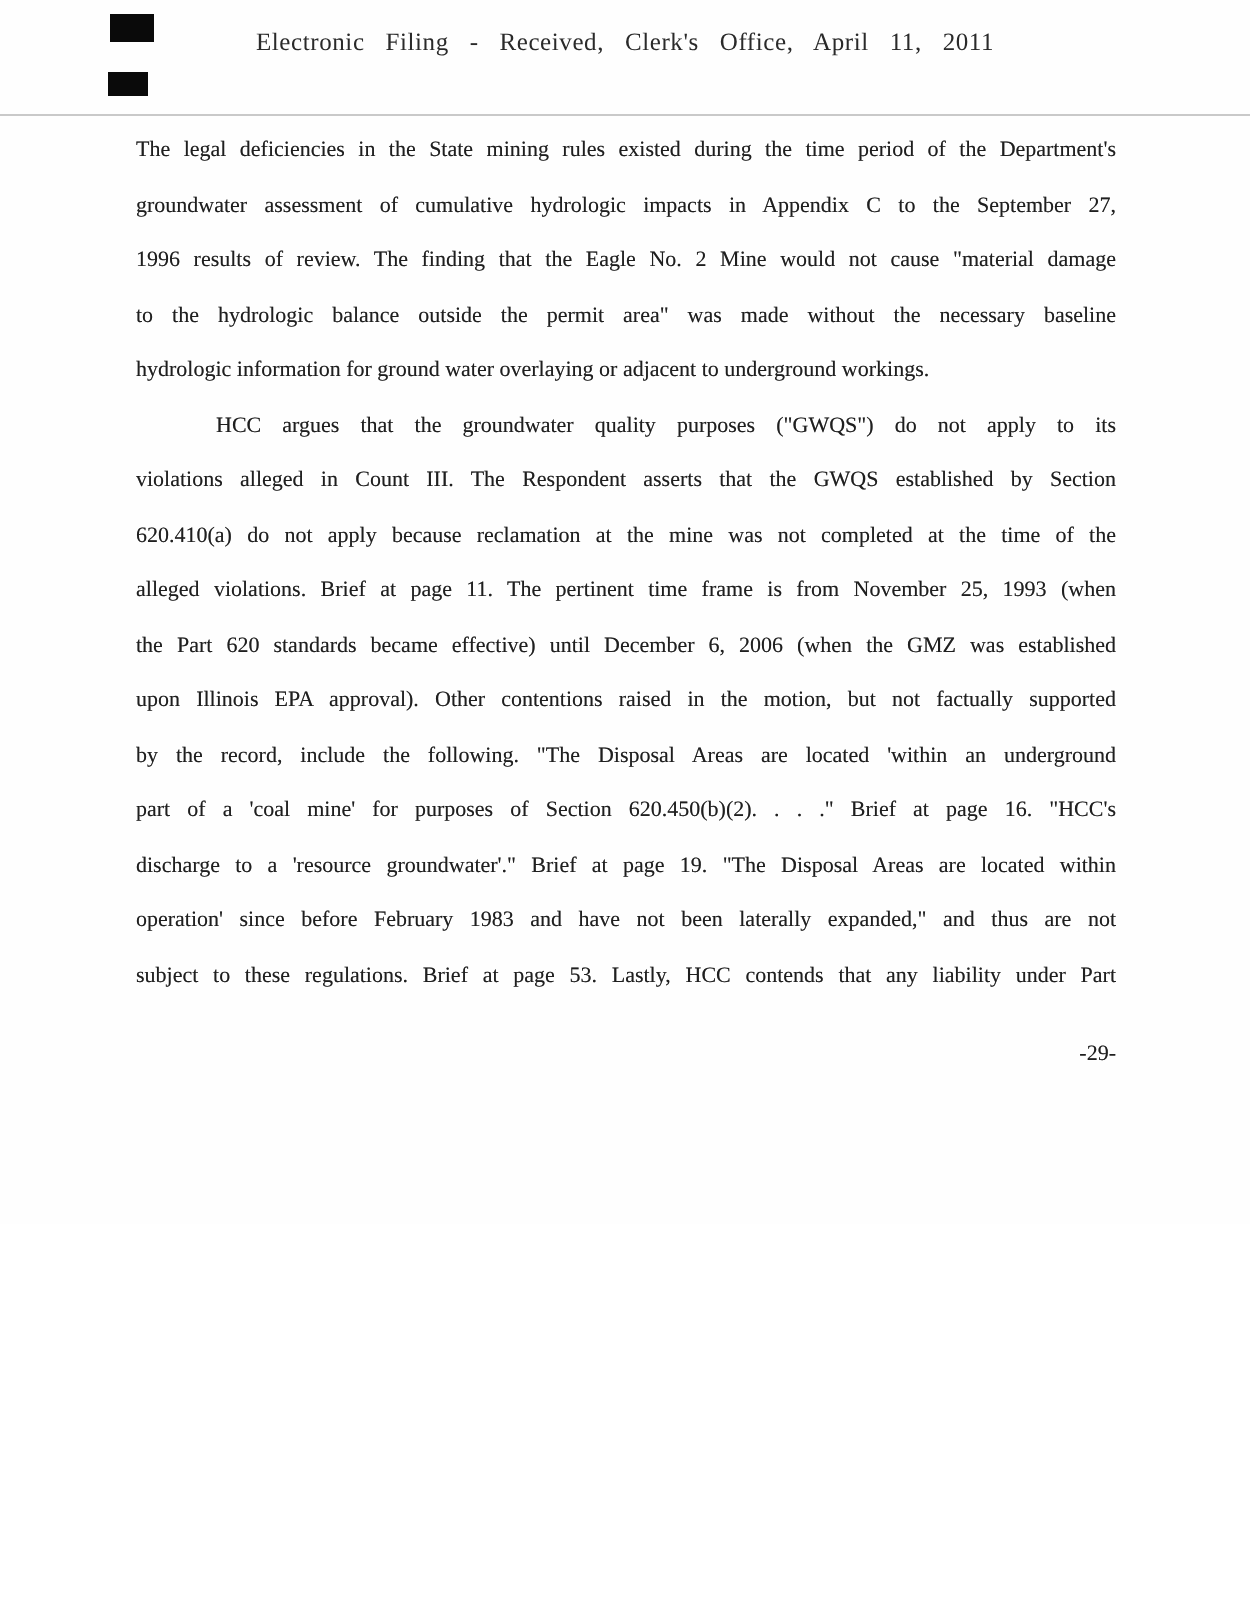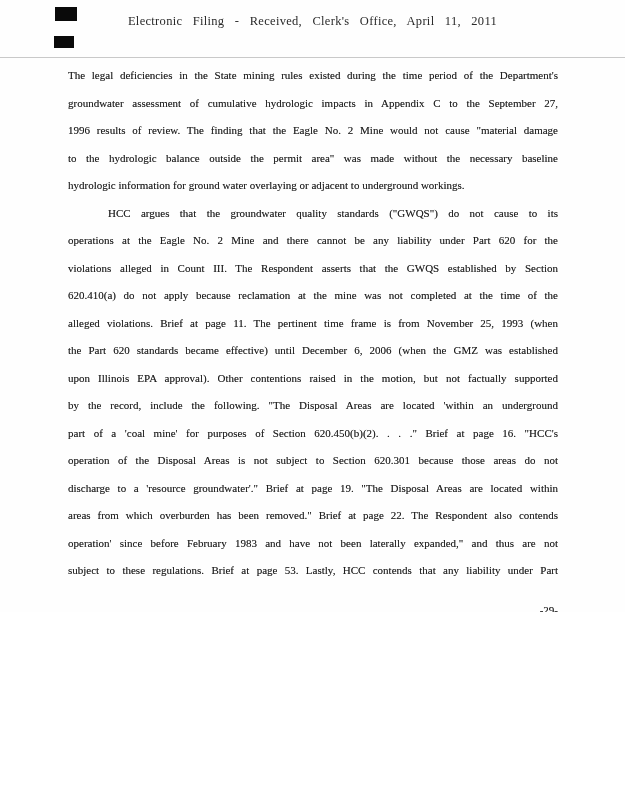--- a/index.html
+++ b/index.html
@@ -100,32 +100,29 @@
     <div>
       <div class="line just">The legal deficiencies in the State mining rules existed during the time period of the Department's</div>
       <div class="line just">groundwater assessment of cumulative hydrologic impacts in Appendix C to the September 27,</div>
       <div class="line just">1996 results of review. The finding that the Eagle No. 2 Mine would not cause "material damage</div>
       <div class="line just">to the hydrologic balance outside the permit area" was made without the necessary baseline</div>
       <div class="line">hydrologic information for ground water overlaying or adjacent to underground workings.</div>
     </div>
 
 
     <div>
-      <div class="line just indent">HCC argues that the groundwater quality standards ("GWQS") do not cause to its</div>
-      <div class="line just">operations at the Eagle No. 2 Mine and there cannot be any liability under Part 620 for the</div>
+      <div class="line just indent">HCC argues that the groundwater quality purposes ("GWQS") do not apply to its</div>
       <div class="line just">violations alleged in Count III. The Respondent asserts that the GWQS established by Section</div>
       <div class="line just">620.410(a) do not apply because reclamation at the mine was not completed at the time of the</div>
       <div class="line just">alleged violations. Brief at page 11. The pertinent time frame is from November 25, 1993 (when</div>
       <div class="line just">the Part 620 standards became effective) until December 6, 2006 (when the GMZ was established</div>
       <div class="line just">upon Illinois EPA approval). Other contentions raised in the motion, but not factually supported</div>
       <div class="line just">by the record, include the following. "The Disposal Areas are located 'within an underground</div>
       <div class="line just">part of a 'coal mine' for purposes of Section 620.450(b)(2). . . ." Brief at page 16. "HCC's</div>
-      <div class="line just">operation of the Disposal Areas is not subject to Section 620.301 because those areas do not</div>
       <div class="line just">discharge to a 'resource groundwater'." Brief at page 19. "The Disposal Areas are located within</div>
-      <div class="line just">areas from which overburden has been removed." Brief at page 22. The Respondent also contends</div>
       <div class="line just">operation' since before February 1983 and have not been laterally expanded," and thus are not</div>
       <div class="line just">subject to these regulations. Brief at page 53. Lastly, HCC contends that any liability under Part</div>
     </div>
 
     <div class="page-number">-29-</div>
 
   </div>
 
   <div class="artifact-dot dot-1"></div>
   <div class="artifact-dot dot-2"></div>

